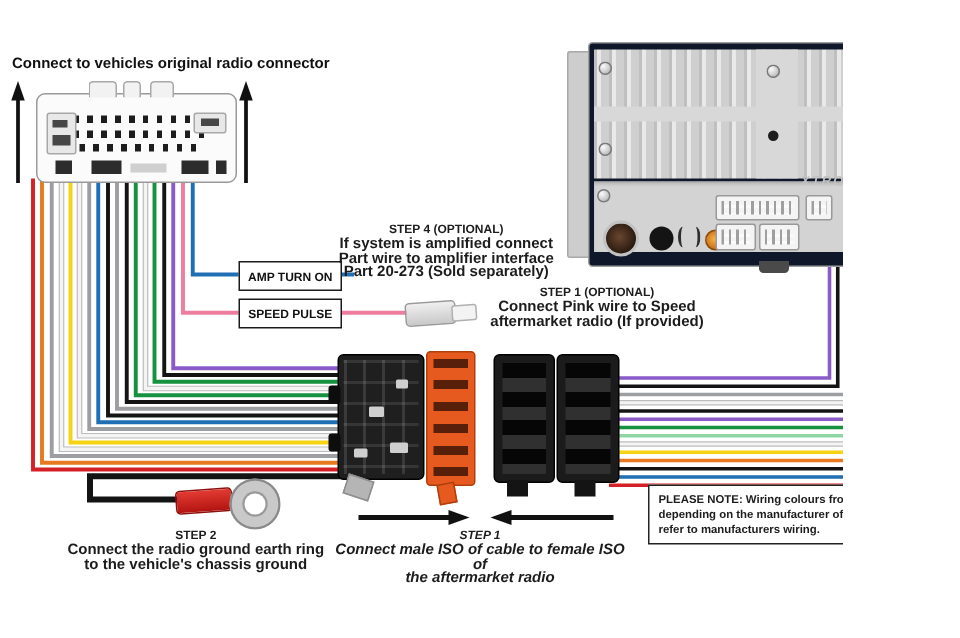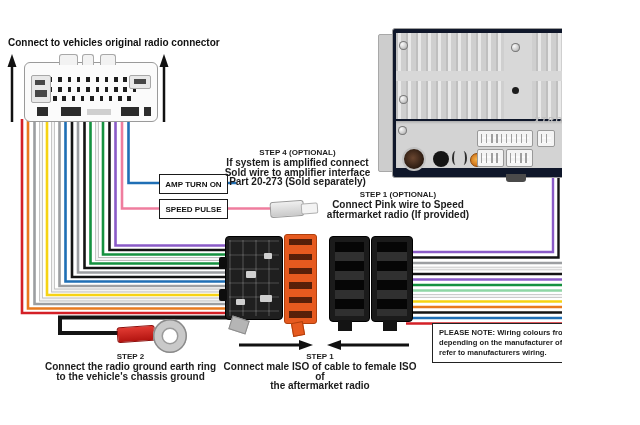--- a/index.html
+++ b/index.html
@@ -174,21 +174,21 @@
   <div class="lblbox" style="left:159px;top:199px;">
     <span>SPEED PULSE</span>
   </div>
 
   <div class="spade"></div>
   <div class="spadetip"></div>
 
   <div class="steptxt" style="left:205px;top:148px;width:185px;">
     <div class="tt">STEP 4 (OPTIONAL)</div>
     <div class="tl">If system is amplified connect</div>
-    <div class="tl">Sold wire to amplifier interface</div>
+    <div class="tl">Part wire to amplifier interface</div>
     <div class="tl">Part 20-273 (Sold separately)</div>
   </div>
 
   <div class="steptxt" style="left:318px;top:190px;width:160px;">
     <div class="tt">STEP 1 (OPTIONAL)</div>
     <div class="tl">Connect Pink wire to Speed</div>
     <div class="tl">aftermarket radio (If provided)</div>
   </div>
 
   <div class="isoM">
@@ -217,21 +217,21 @@
 
   <div class="crimp"></div>
   <div class="ring"></div>
 
   <div class="steptxt" style="left:38px;top:352px;width:185px;">
     <div class="tt">STEP 2</div>
     <div class="tl">Connect the radio ground earth ring</div>
     <div class="tl">to the vehicle's chassis ground</div>
   </div>
 
-  <div class="steptxt" style="left:222px;top:352px;width:196px;">
+  <div class="steptxt" style="left:222px;top:352px;width:196px;font-style:italic;">
     <div class="tt">STEP 1</div>
     <div class="tl">Connect male ISO of cable to female ISO of</div>
     <div class="tl">the aftermarket radio</div>
   </div>
 
   <div class="notebox">
     <span>PLEASE NOTE: Wiring colours from radio will vary depending on the manufacturer of the radio. Please refer to manufacturers wiring.</span>
   </div>
 
   <div class="radioflange"></div>

